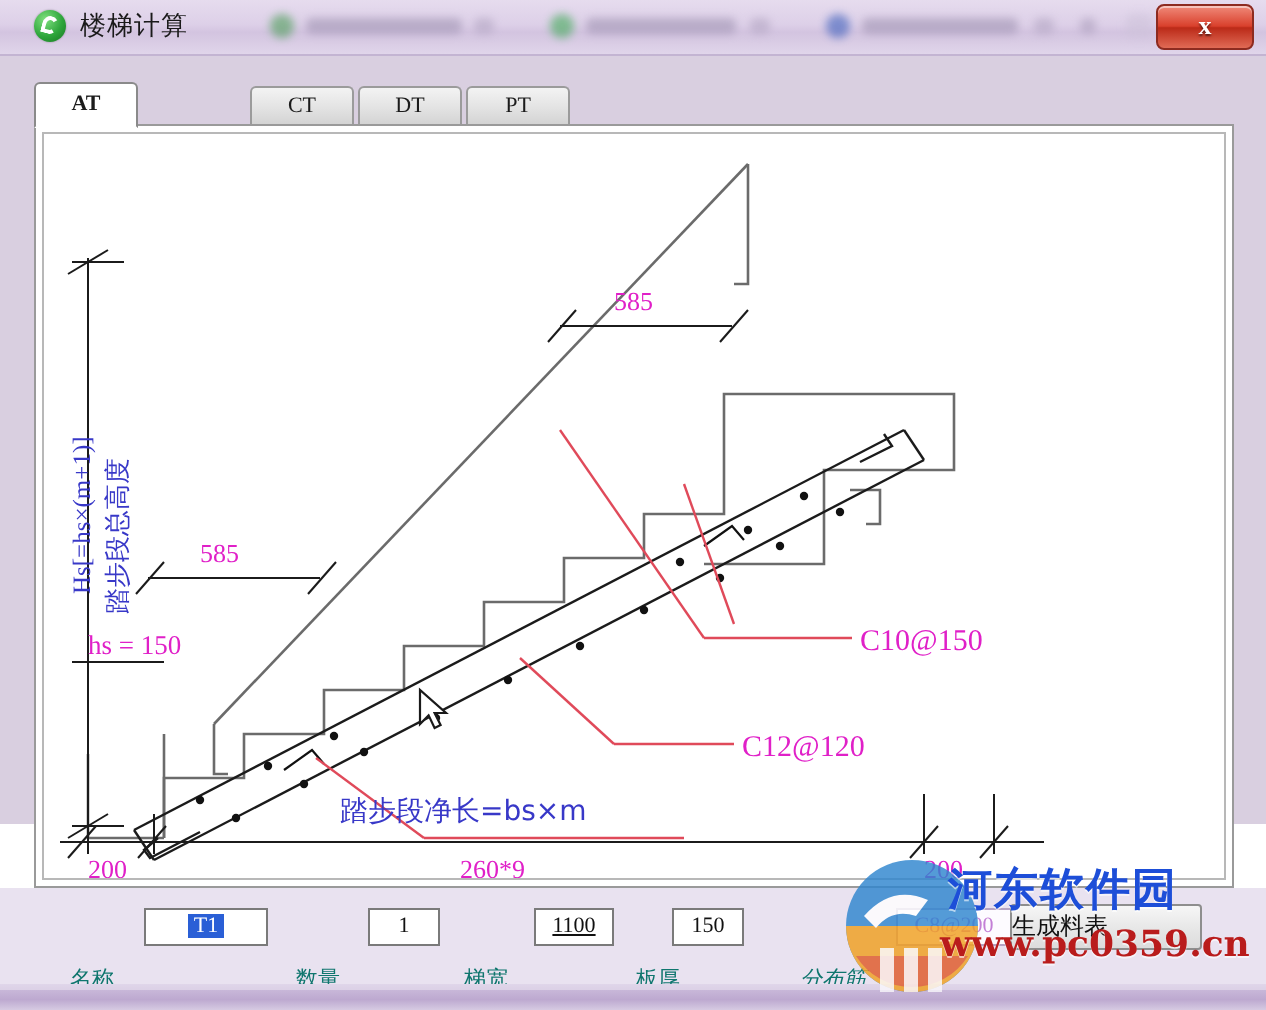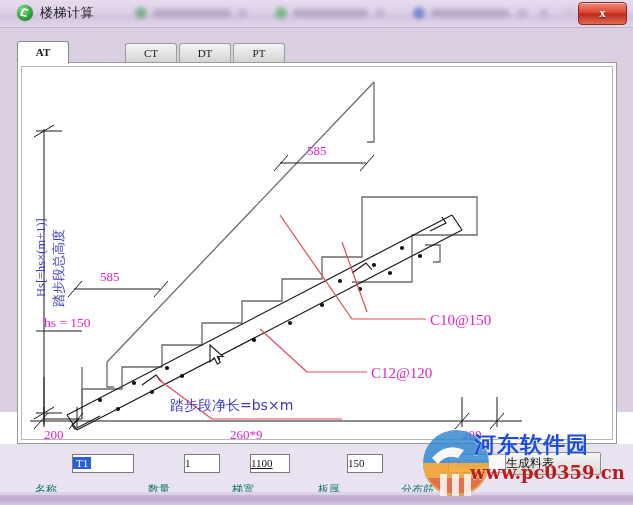--- a/index.html
+++ b/index.html
@@ -82,21 +82,21 @@
     position:absolute;left:0;top:444px;width:633px;height:48px;
     background:#e9e2f0;
   }
   .frm-label{
     position:absolute;top:14px;font-size:11px;color:#0f766e;
     font-family:"DejaVu Sans",sans-serif;white-space:nowrap;margin-top:24px;
   }
   .frm-input{
     position:absolute;top:10px;height:19px;
     background:#fff;border:1px solid #7a7a7a;box-sizing:border-box;
-    font-size:11px;color:#111;line-height:17px;
+    font-size:11px;color:#111;text-align:center;line-height:17px;
     font-family:"Liberation Serif",serif;cursor:text;
   }
   .frm-input.sel{background:#fff;}
   .frm-input.sel .selword{
     background:#2a5fd6;color:#fff;padding:0 3px;
   }
   .frm-input.ghosted{color:#c37fd6;border-color:#b6a4c4;background:#fdfbff;}
   .genbtn{
     position:absolute;left:505px;top:8px;width:96px;height:23px;
     background:linear-gradient(180deg,#f6f6f6 0%,#e8e8e8 50%,#dcdcdc 100%);
@@ -293,24 +293,24 @@
 
     <div class="frm-label" style="left:35px;">名称</div>
     <div class="frm-input sel" style="left:72px;width:62px;">
       <span class="selword">T1</span>
     </div>
 
     <div class="frm-label" style="left:148px;">数量</div>
     <div class="frm-input" style="left:184px;width:36px;">1</div>
 
     <div class="frm-label" style="left:232px;">梯宽</div>
-    <div class="frm-input" style="left:250px;width:40px;text-decoration:underline;">1100</div>
+    <div class="frm-input" style="left:267px;width:40px;text-decoration:underline;">1100</div>
 
     <div class="frm-label" style="left:318px;">板厚</div>
-    <div class="frm-input" style="left:347px;width:36px;">150</div>
+    <div class="frm-input" style="left:336px;width:36px;">150</div>
 
     <div class="frm-label" style="left:400px;font-style:italic;">分布筋</div>
     <div class="frm-input ghosted" style="left:448px;width:58px;">C8@200</div>
 
     <div class="genbtn">生成料表</div>
   </div>
 
   <div class="bottomstrip"></div>
 
   <div class="watermark">

